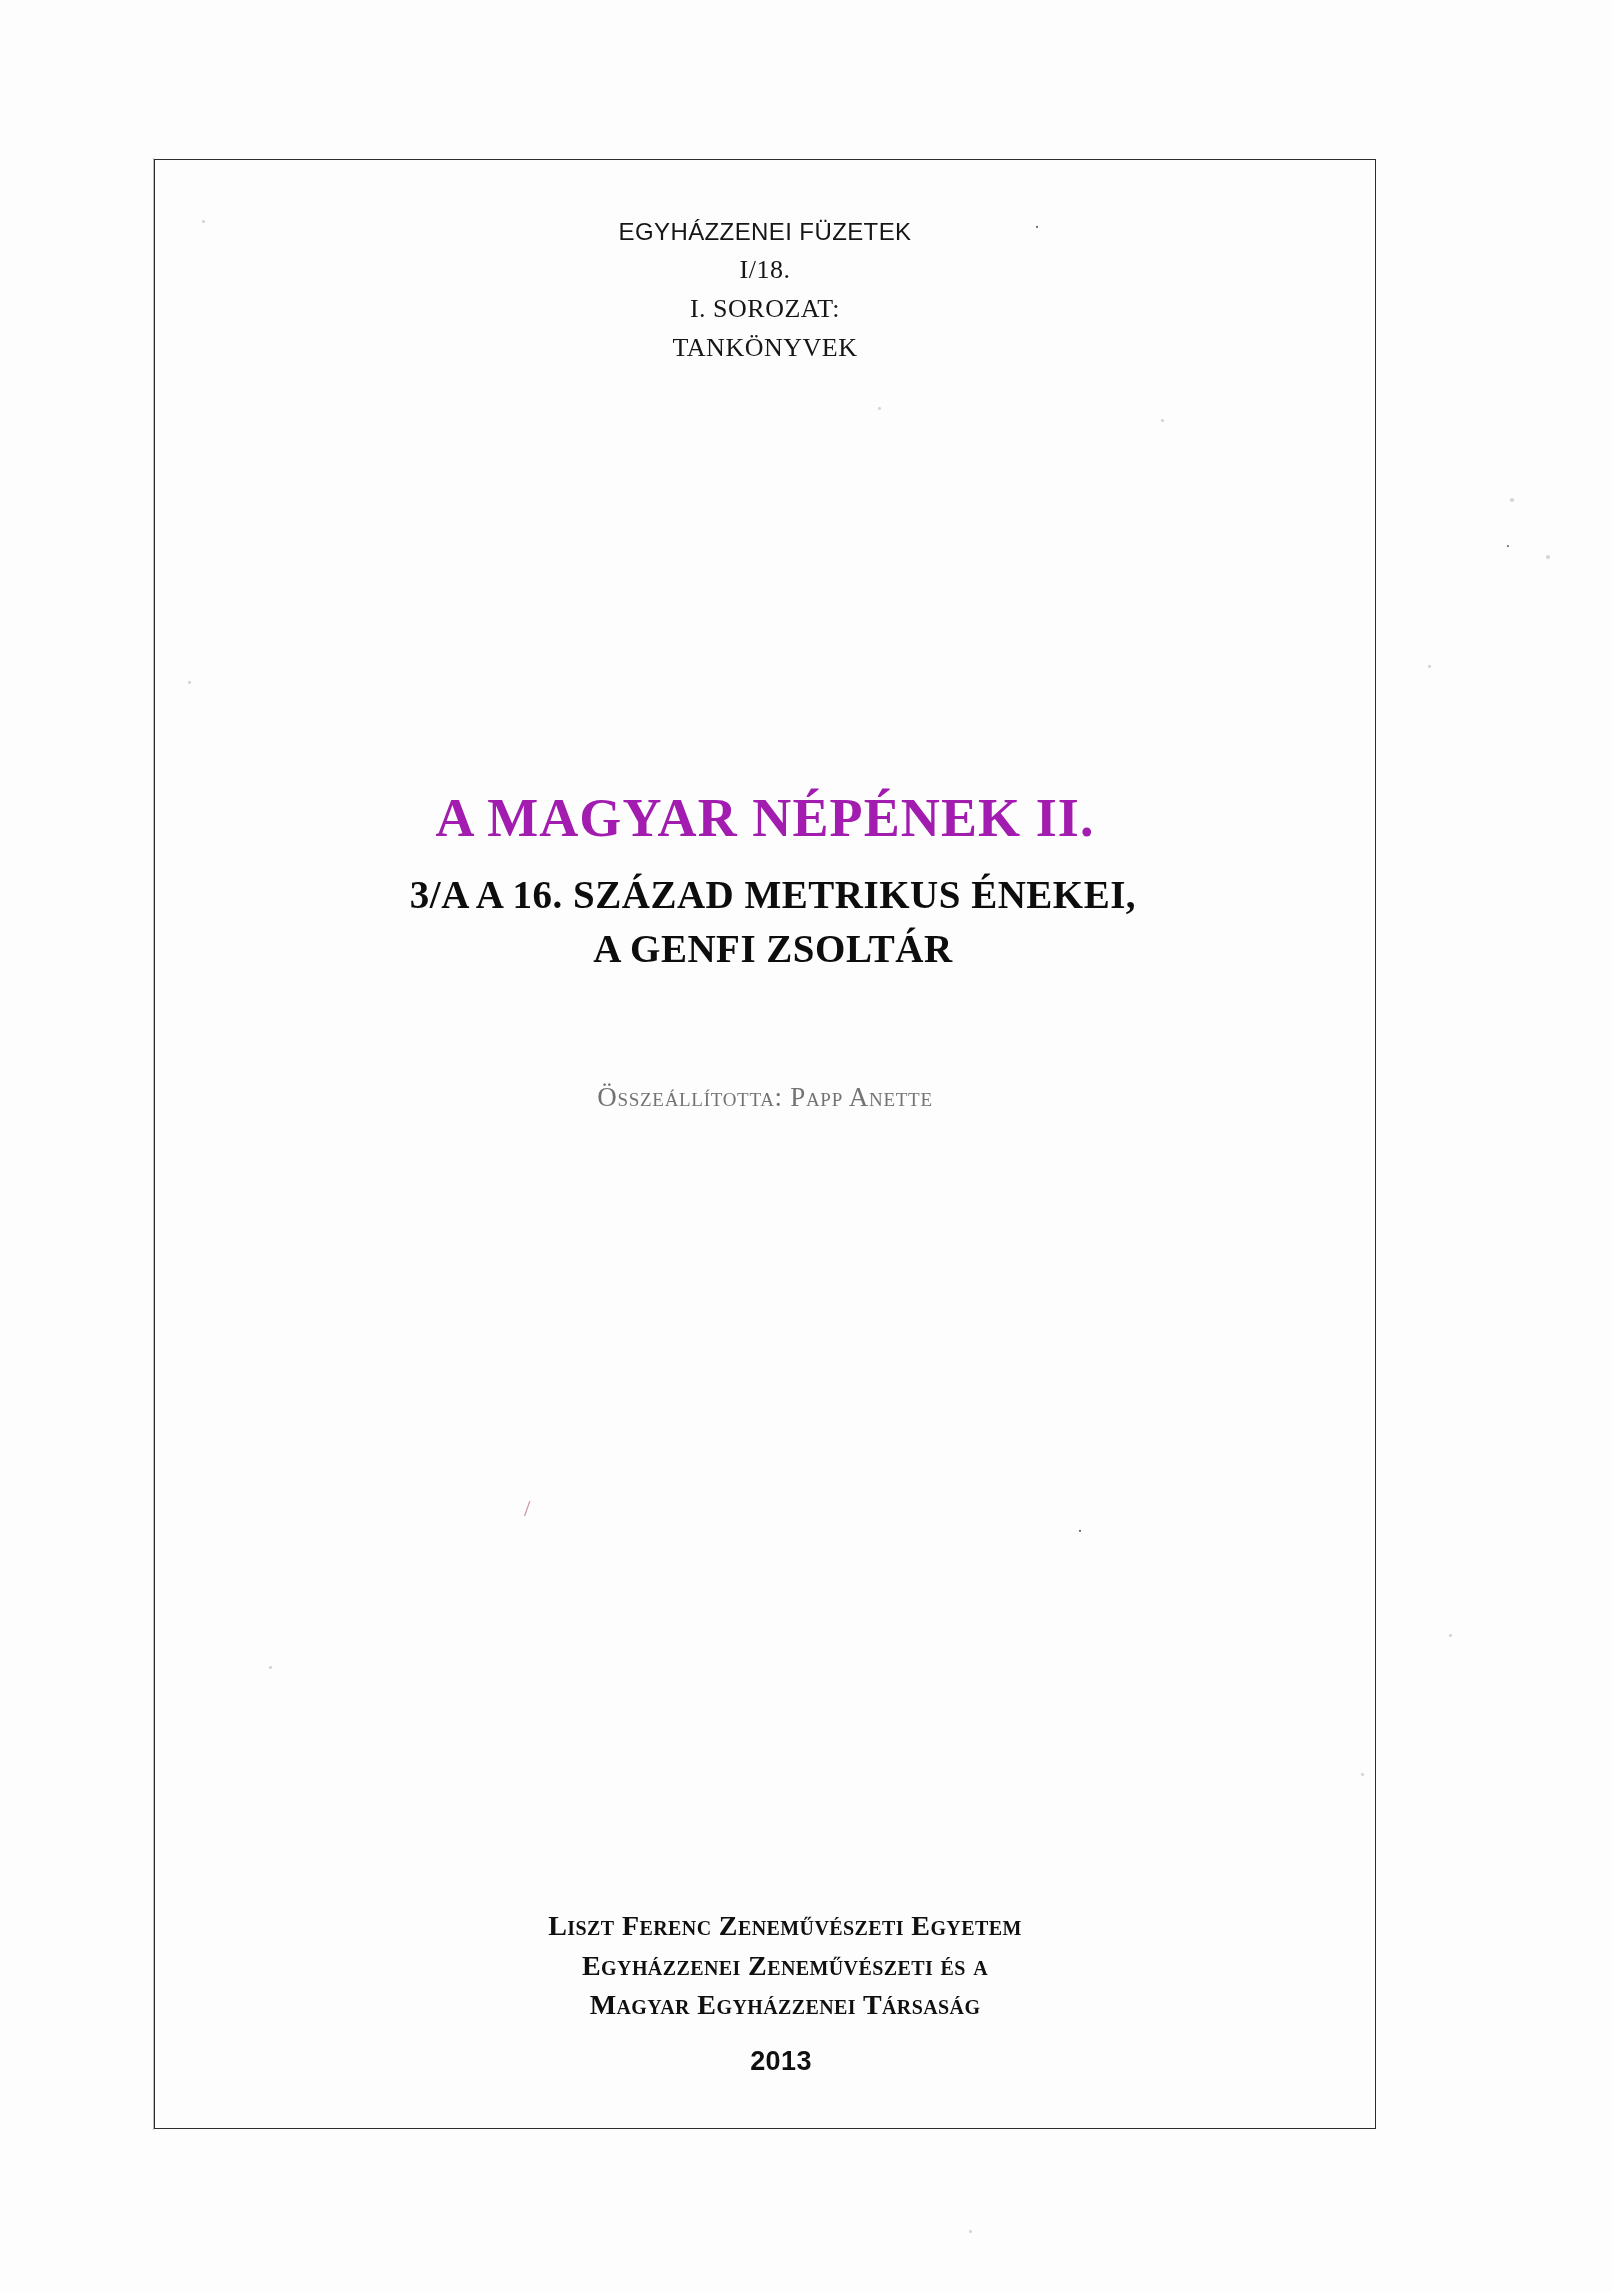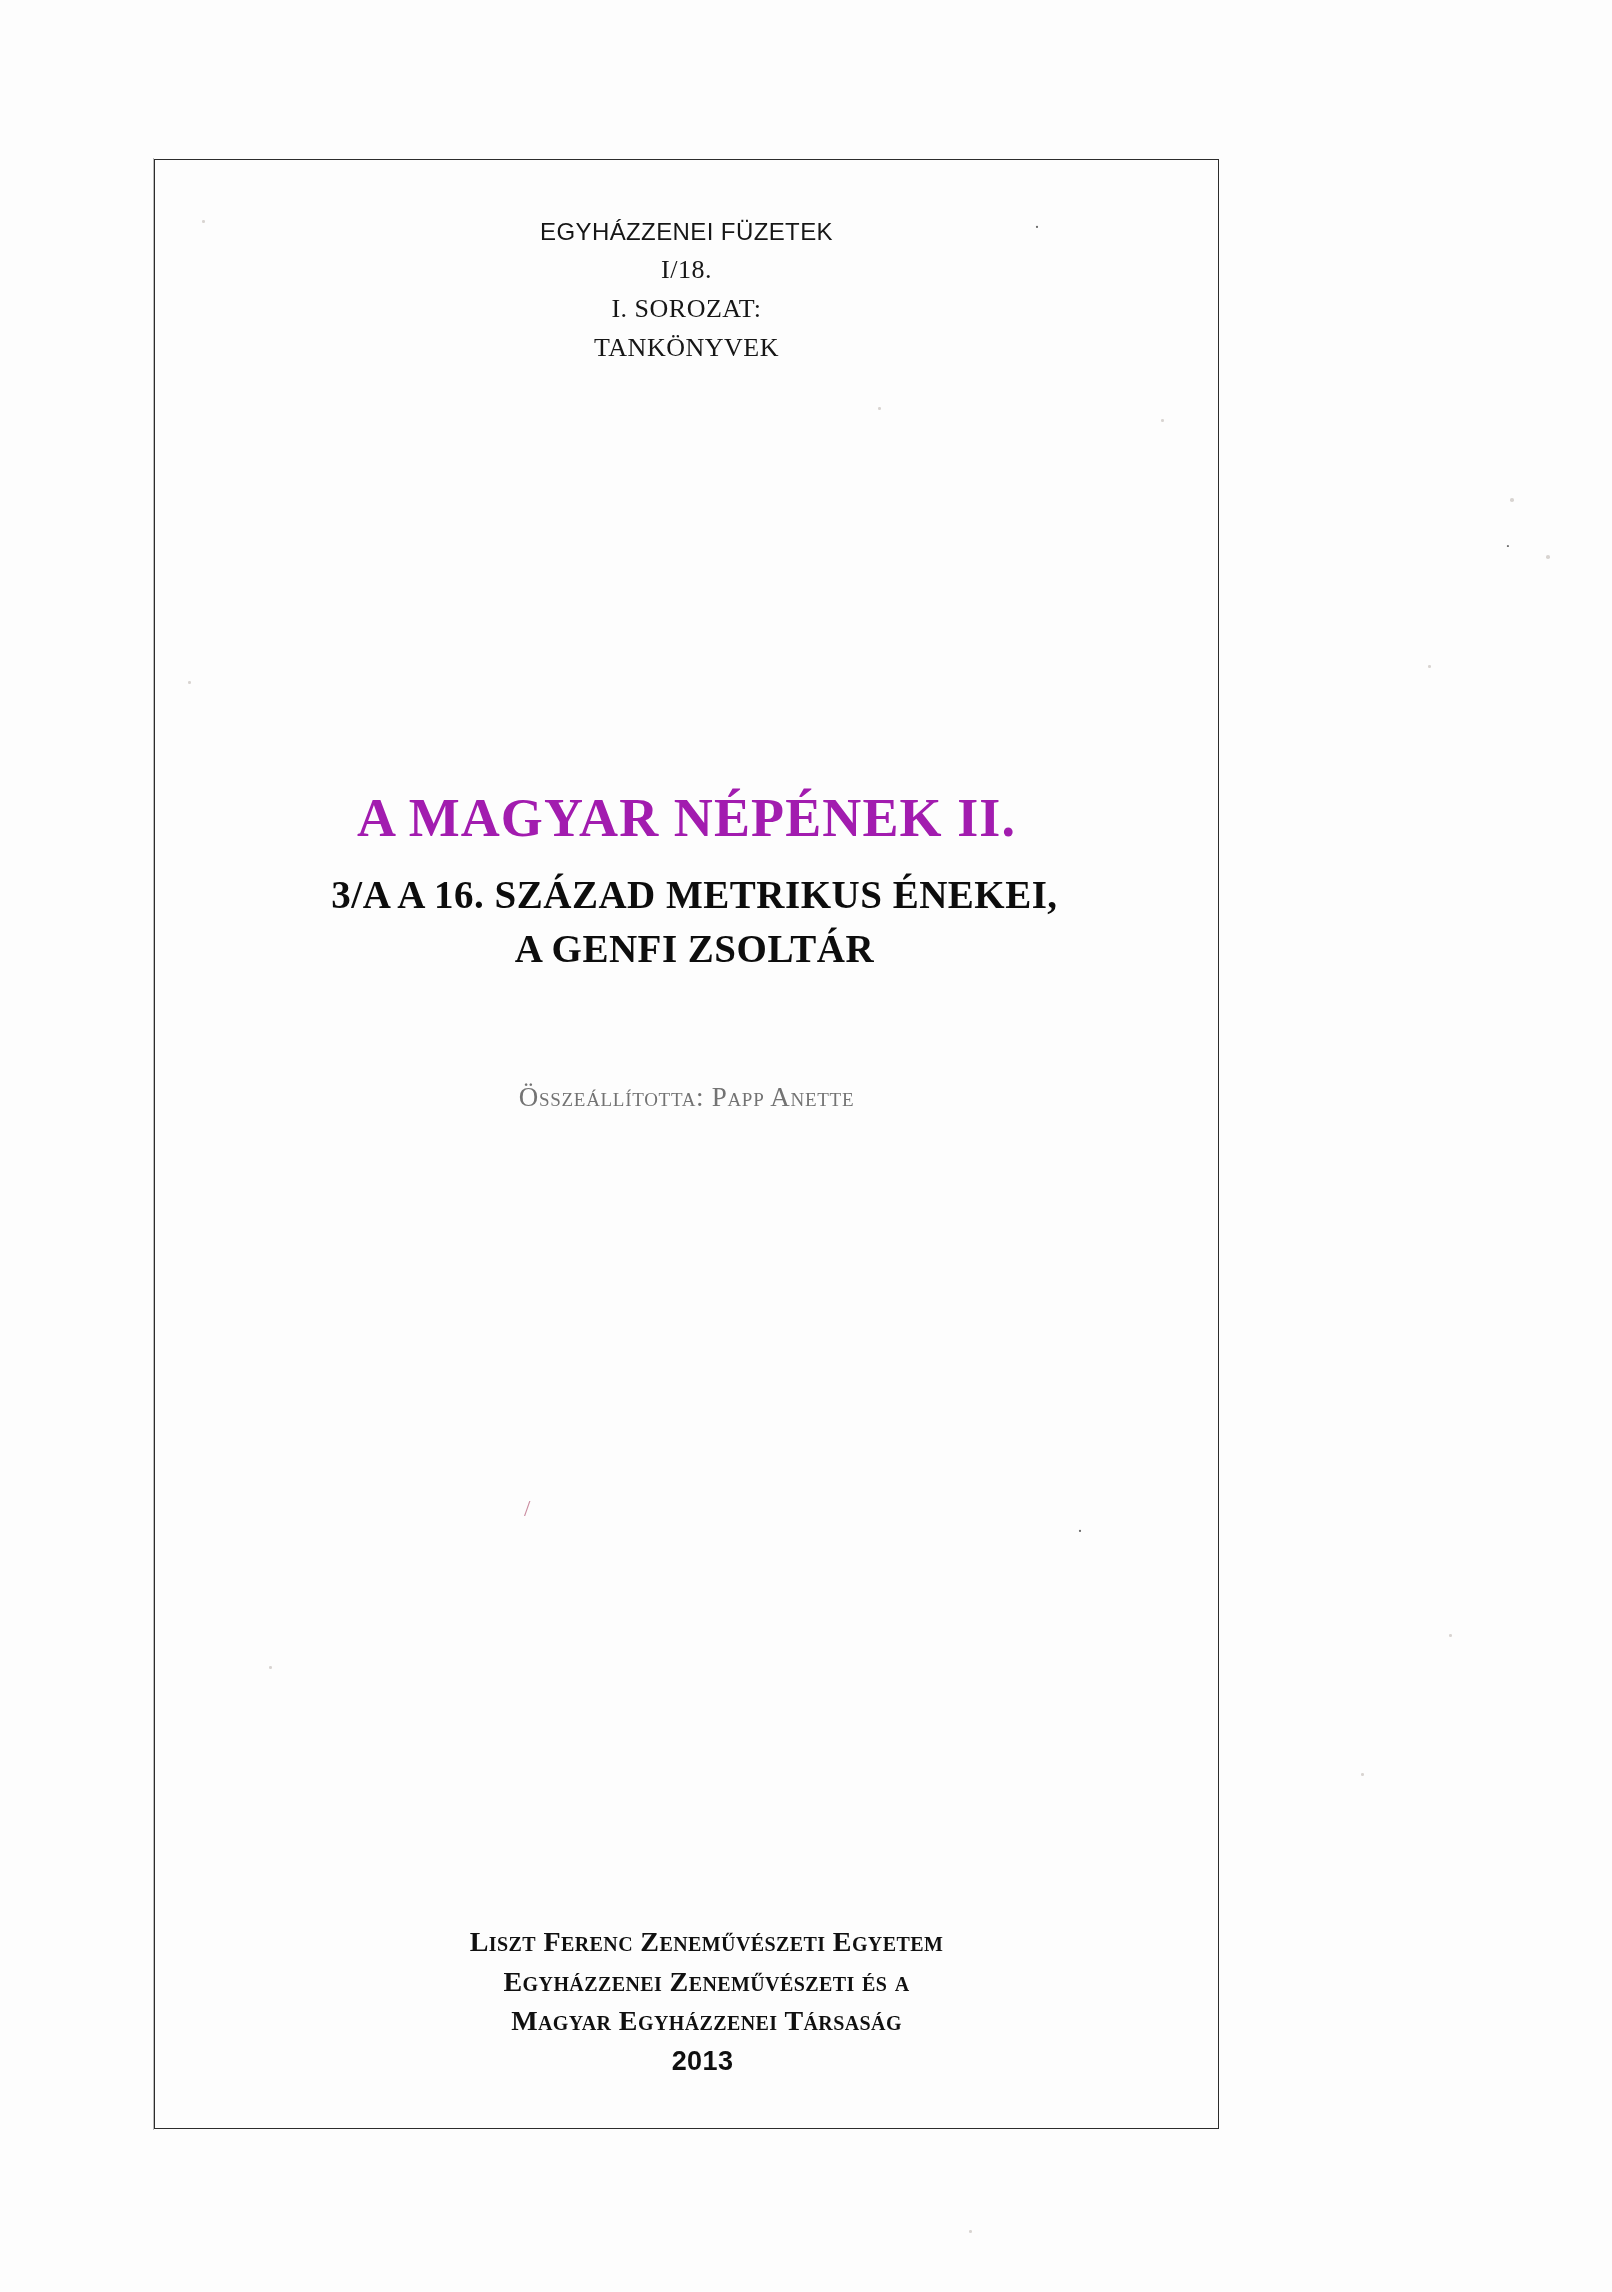--- a/index.html
+++ b/index.html
@@ -27,21 +27,21 @@
     background: #b9b2ad;
     border-radius: 50%;
     opacity: .55;
   }
 
   
   .page-frame {
     position: absolute;
     left: 154px;
     top: 159px;
-    width: 1065px;
+    width: 1222px;
     height: 1970px;
     border: 1.8px solid #2c2c2c;
     box-sizing: border-box;
     background: transparent;
     text-decoration: underline;
   }
   .page-frame::after {
     
     content: "";
     position: absolute;
@@ -141,21 +141,21 @@
     letter-spacing: 0.4px;
     font-variant: small-caps;
     padding-left: 40px;
   }
   .pub-year {
     font-family: "Liberation Sans", sans-serif;
     font-size: 27px;
     font-weight: bold;
     line-height: 1.4;
     letter-spacing: 0.4px;
-    margin-top: 2px;
+    margin-top: 18px;
     padding-left: 32px;
   }
 
   
   .mark {
     position: absolute;
     color: #6d6d6d;
     font-size: 18px;
     line-height: 1;
     user-select: none;

